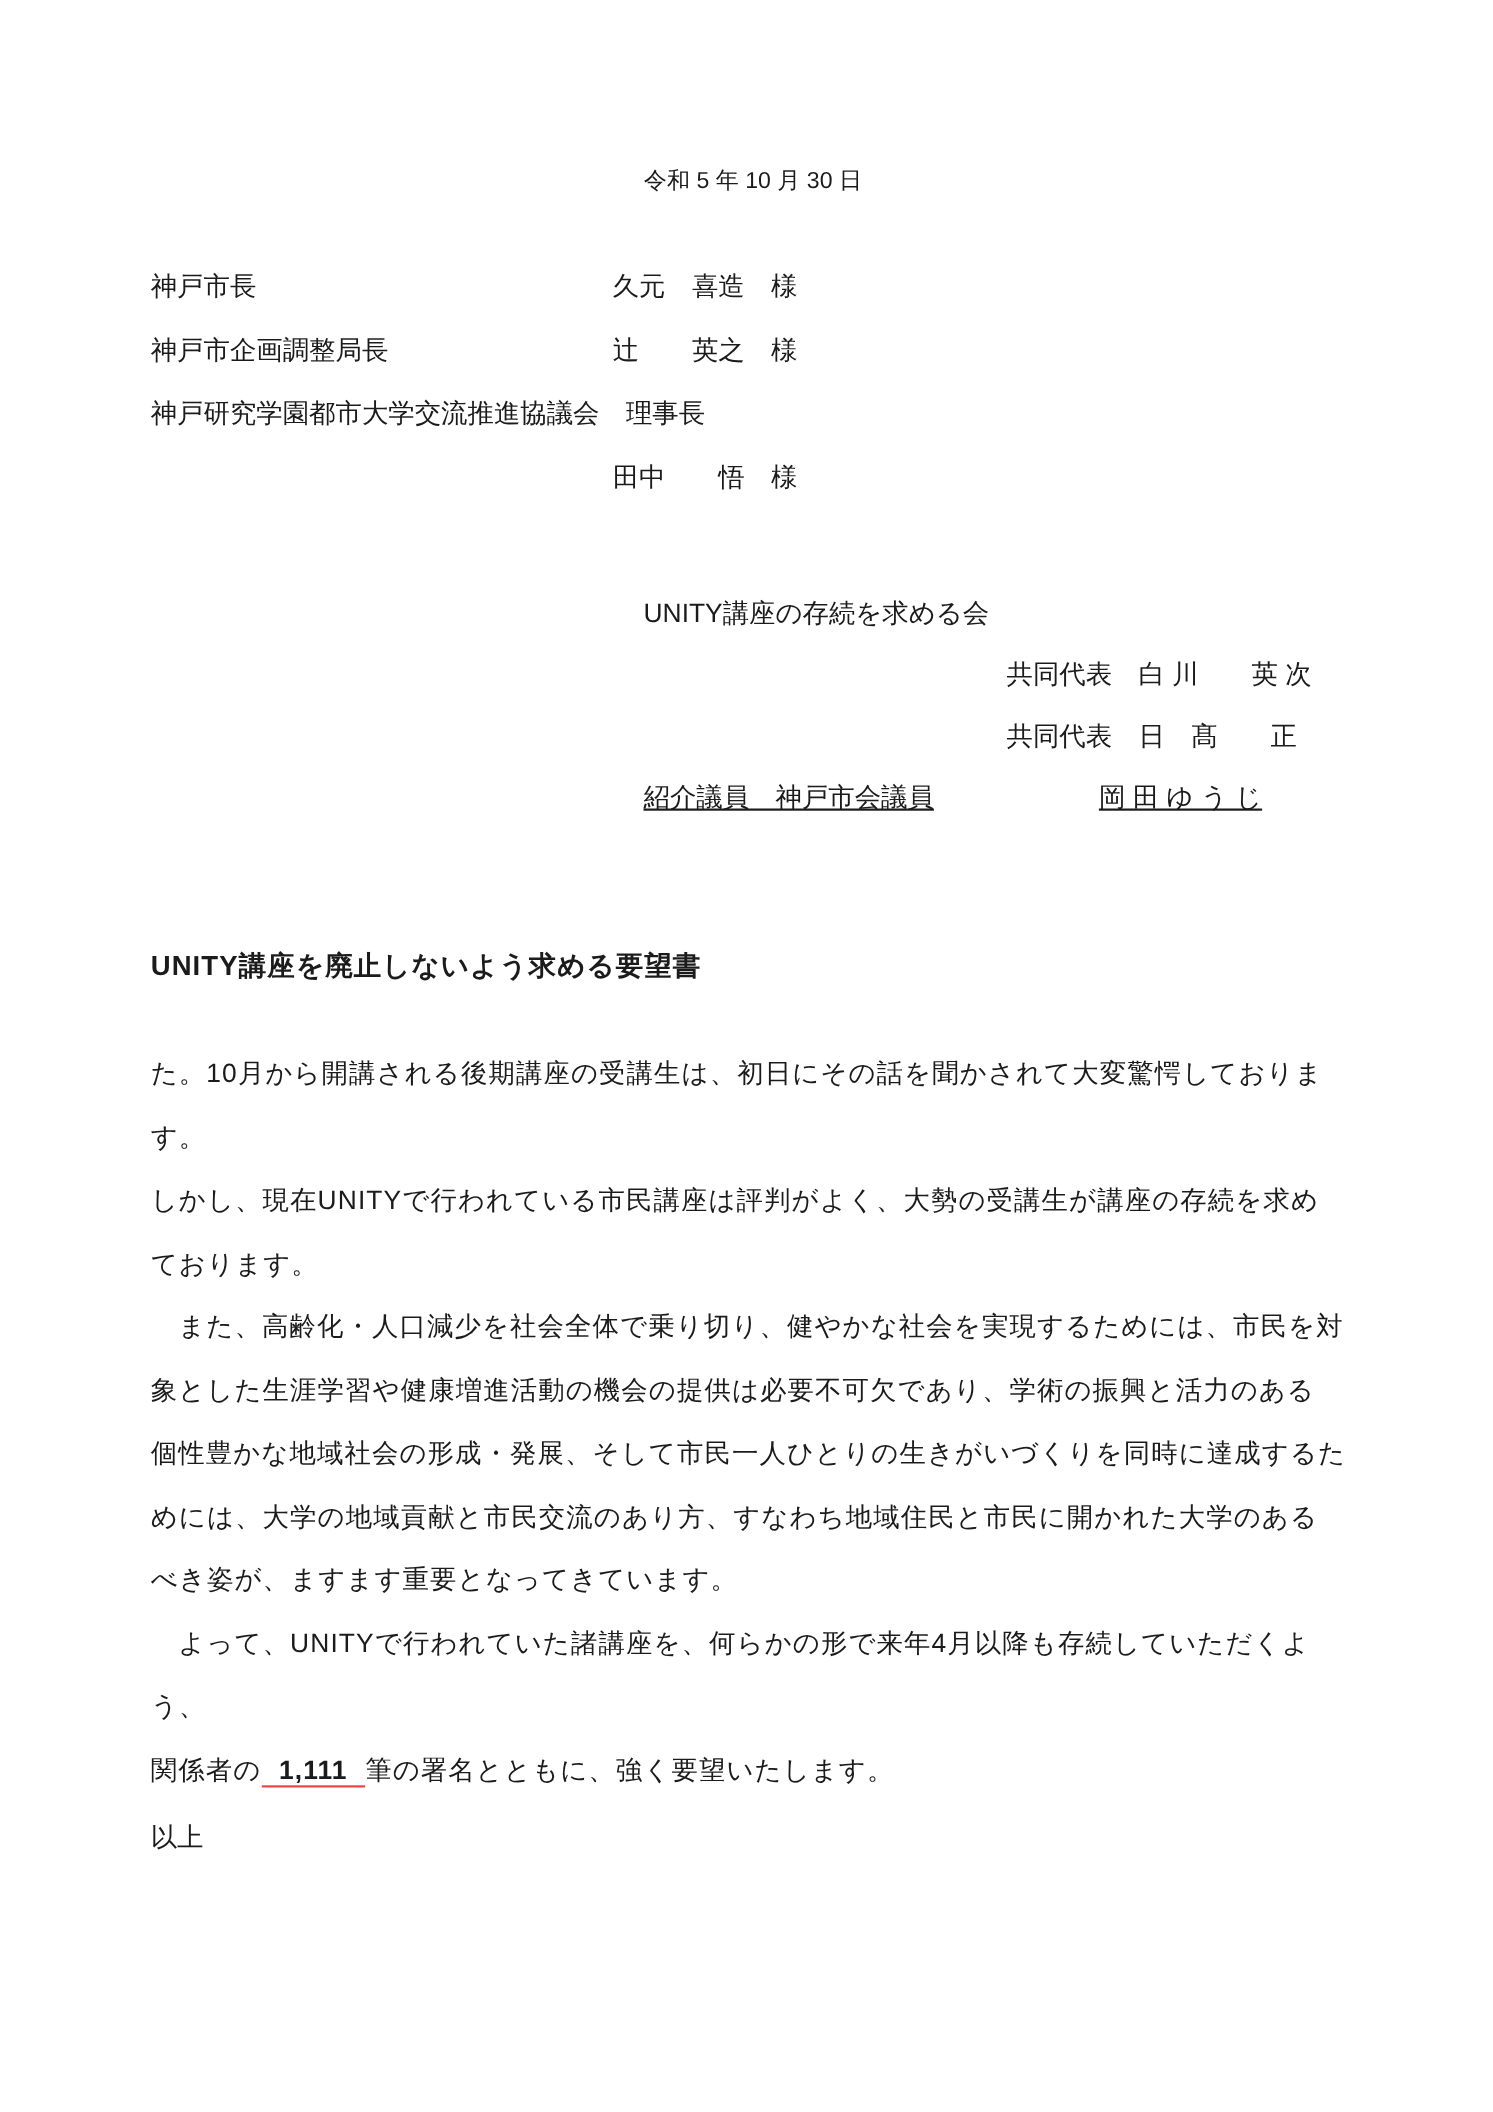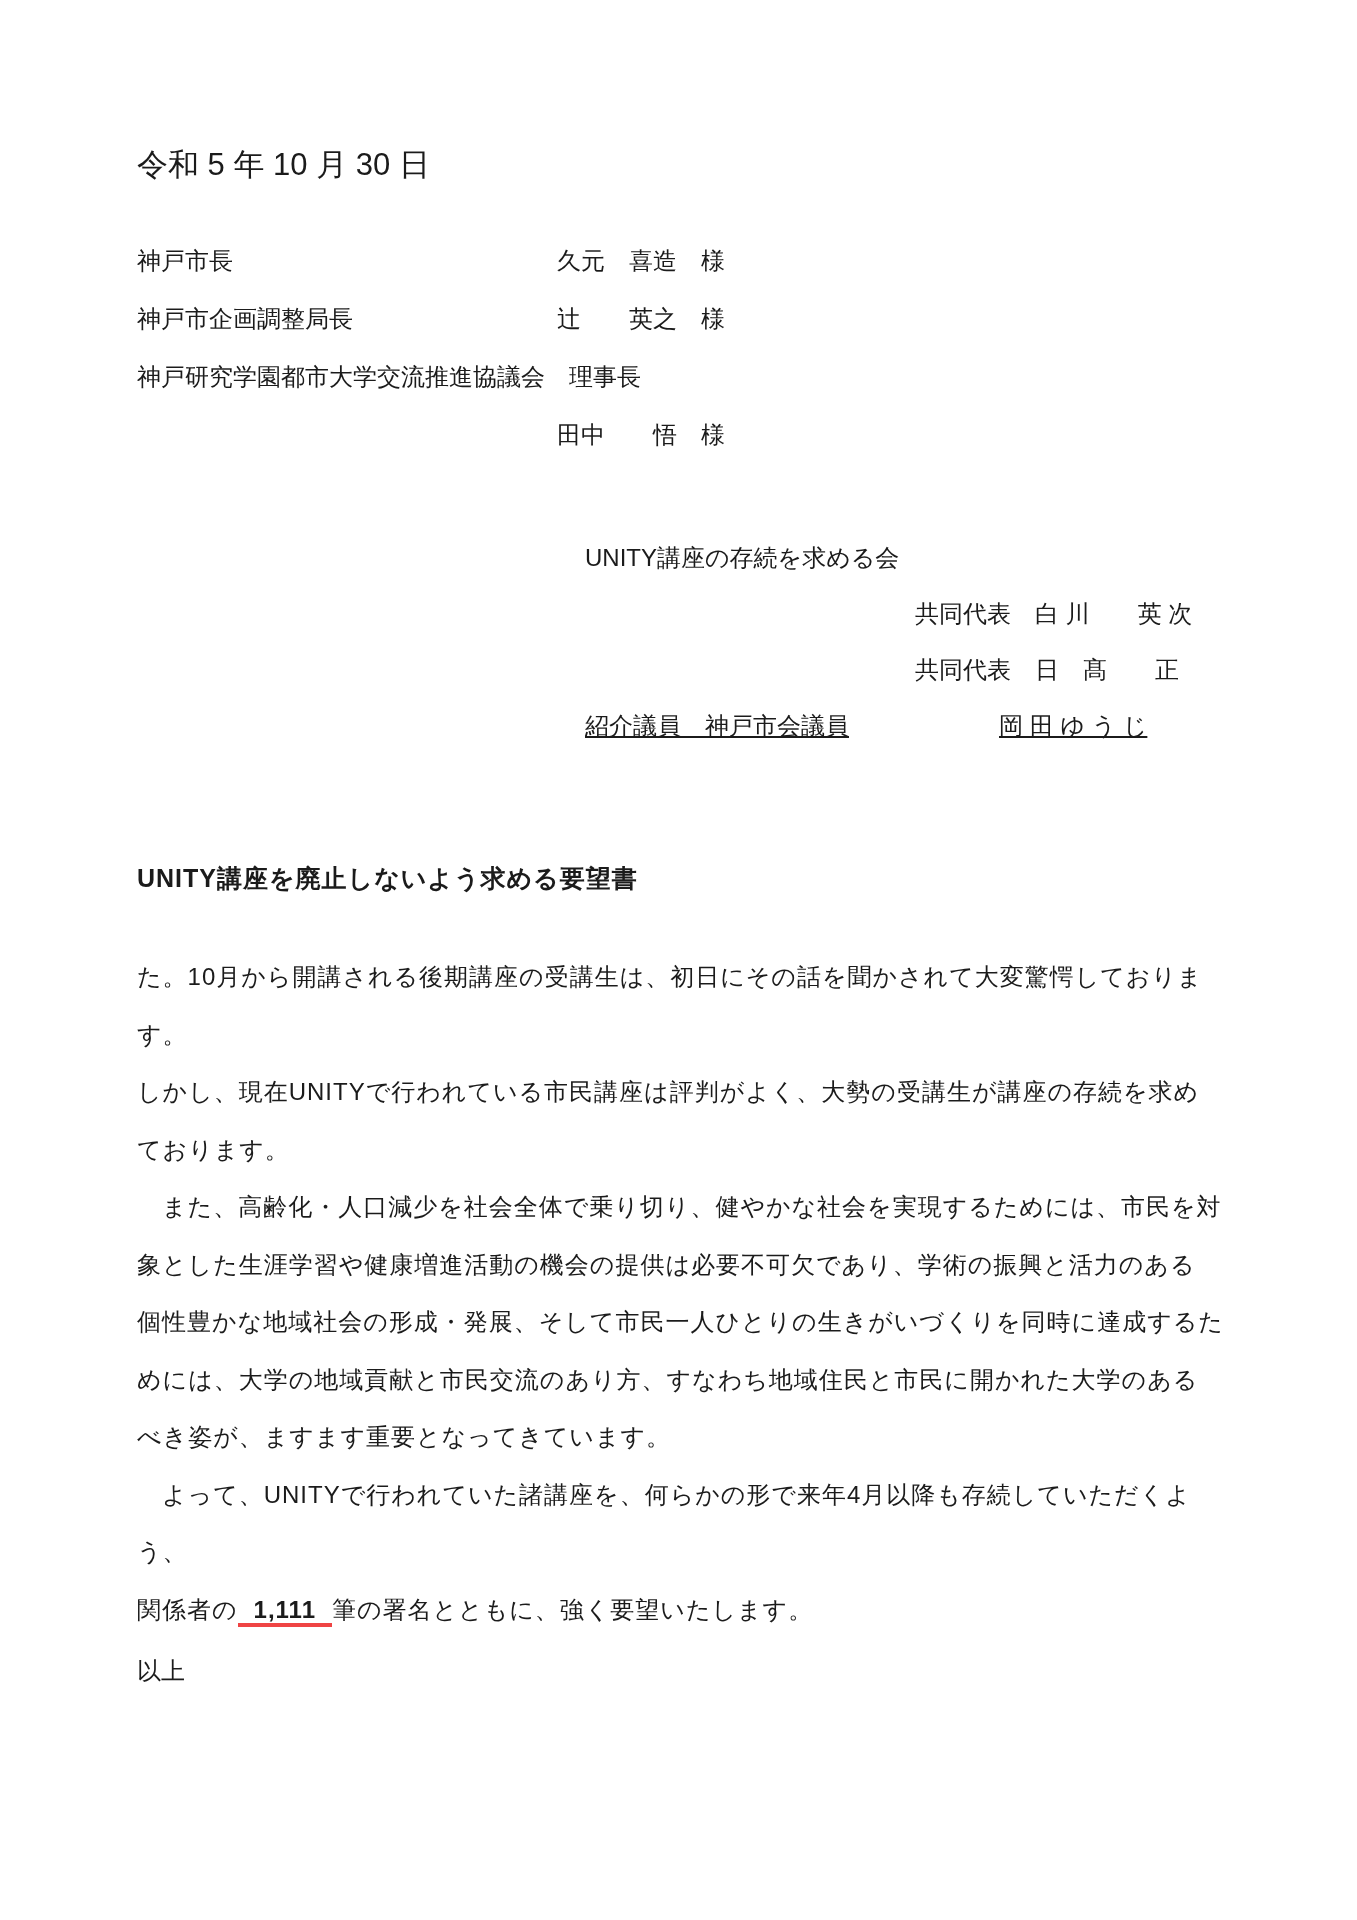--- a/index.html
+++ b/index.html
@@ -7,22 +7,22 @@
   .page {
     width:1357px; height:1920px;
     background:#ffffff; color:#1b1b1b;
     font-family:"Liberation Sans", sans-serif;
     font-size:24px;
     padding:150px 125px 0 137px;
     overflow:hidden;
     position:relative;
   }
   .date-line {
-    text-align:left;
-    font-size:31px;
+    text-align:center;
+    font-size:21px;
     line-height:30px;
     margin-bottom:52px;
     white-space:pre-wrap;
   }
   .recipient-row { display:flex; line-height:58px; min-height:58px; }
   .r-title { min-width:420px; white-space:pre-wrap; }
   .r-name  { white-space:pre-wrap; }
   .sender-block { margin-top:66px; }
   .sender-org   { padding-left:448px; line-height:56px; min-height:56px; white-space:pre-wrap; }
   .sender-rep   { padding-left:778px; line-height:56px; min-height:56px; white-space:pre-wrap; }
@@ -34,21 +34,21 @@
     font-weight:700;
     font-size:25px;
     letter-spacing:1px;
     line-height:40px;
     white-space:pre-wrap;
   }
   .doc-body { margin-top:50px; letter-spacing:1px; }
   .doc-line { line-height:57.5px; min-height:57.5px; white-space:pre-wrap; }
   .signature-count {
     font-weight:700;
-    border-bottom:4px solid #ef4444;
+    border-bottom:2px solid #ef4444;
     padding:0 16px;
   }
   .closing-line {
     margin-top:4px;
     text-align:left;
     padding-right:35px;
     line-height:57.5px;
     white-space:pre-wrap;
   }
 </style>

